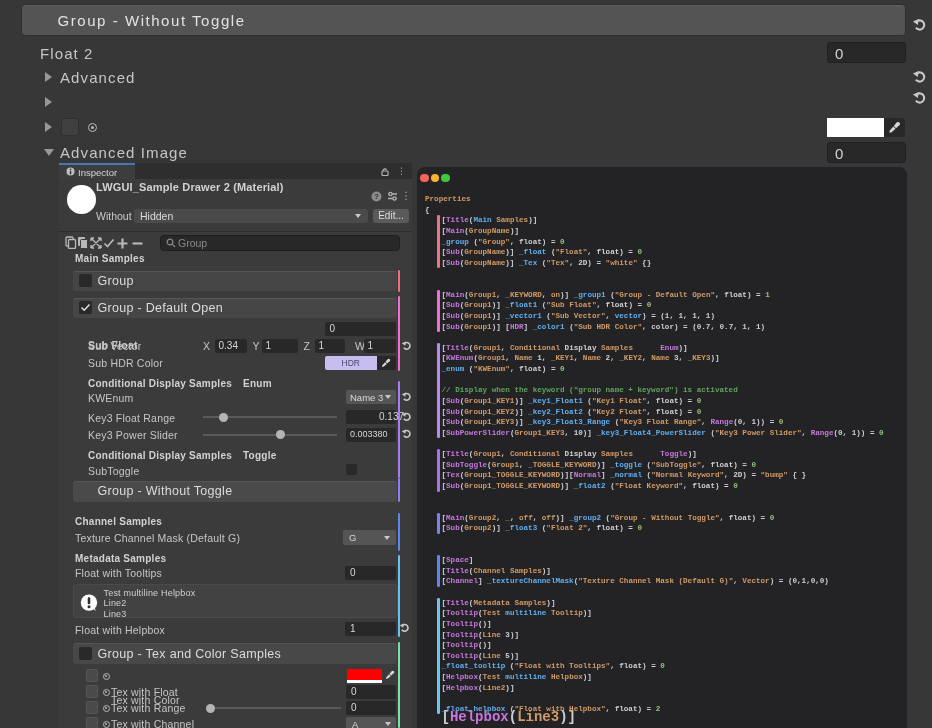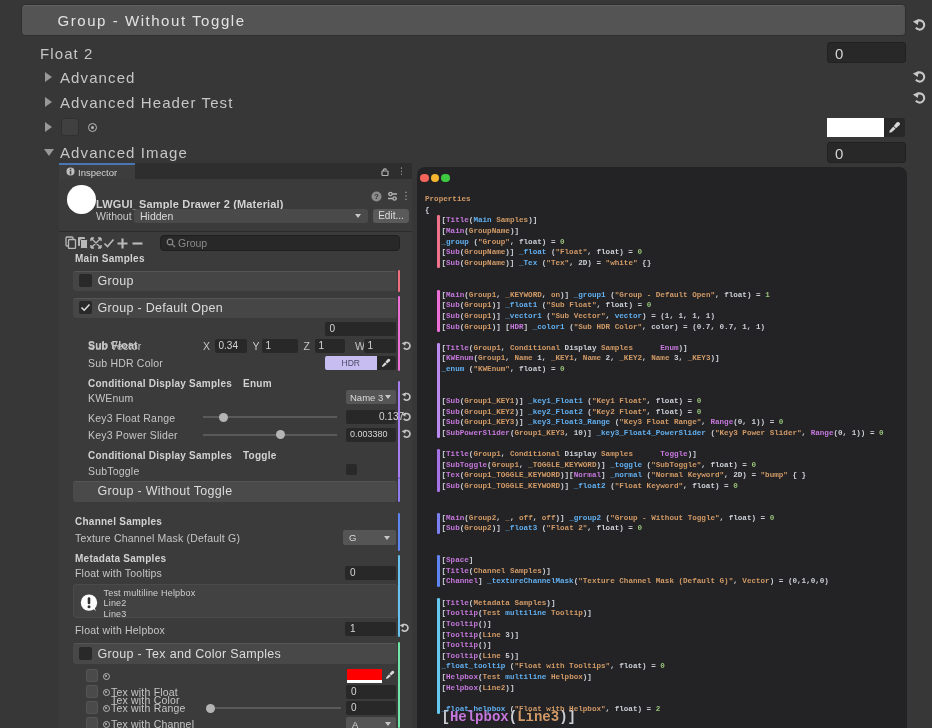--- a/index.html
+++ b/index.html
@@ -35,21 +35,20 @@
 <div class="fld" style="left:827px;top:42px;width:79px;height:21px;">
       <span style="position:absolute;left:7px;top:2px;font-size:15px;">0</span>
     </div>
 <div class="ab tri-r" style="left:45px;top:72px;"></div>
 <div class="ab" style="left:60px;top:69px;font-size:15px;letter-spacing:1.1px;color:#c6c6c6;">Advanced</div>
 <svg class="ab" style="left:912px;top:69px" width="15" height="15" viewBox="0 0 15 15">
       <path d="M4.2 4.9 A4.6 4.6 0 1 1 3.9 10.7" fill="none" stroke="#c8c8c8" stroke-width="2.1"></path>
       <path d="M0.9 4.4 L6.8 2.0 L5.8 8.0 Z" fill="#c8c8c8"></path>
     </svg>
 <div class="ab tri-r" style="left:45px;top:97px;"></div>
-<div class="ab" style="left:60px;top:94px;font-size:15px;letter-spacing:1.1px;color:#c6c6c6;">Advanced Header Test</div>
 <svg class="ab" style="left:912px;top:90px" width="15" height="15" viewBox="0 0 15 15">
       <path d="M4.2 4.9 A4.6 4.6 0 1 1 3.9 10.7" fill="none" stroke="#c8c8c8" stroke-width="2.1"></path>
       <path d="M0.9 4.4 L6.8 2.0 L5.8 8.0 Z" fill="#c8c8c8"></path>
     </svg>
 <div class="ab tri-r" style="left:45px;top:122px;"></div>
 <div class="ab" style="left:61px;top:118px;width:18px;height:18px;background:#404040;border:1px solid #303030;border-radius:3px;box-sizing:border-box;"></div>
 <div class="ab" style="left:88px;top:123px;width:9px;height:9px;border:1.4px solid #b9b9b9;border-radius:50%;box-sizing:border-box;"></div>
 <div class="ab" style="left:91px;top:126px;width:3px;height:3px;background:#b9b9b9;border-radius:50%;"></div>
 <div class="ab" style="left:827px;top:118px;width:57px;height:19px;background:#ffffff;"></div>
 <div class="ab" style="left:884px;top:118px;width:21px;height:19px;background:#282828;border-radius:0 3px 3px 0;"></div>
@@ -71,21 +70,21 @@
           <rect x="3.8" y="1.7" width="1.5" height="1.5" fill="#3d3d3d"></rect>
           <rect x="3.8" y="3.9" width="1.5" height="3.5" fill="#3d3d3d"></rect>
         </svg>
         <div class="ab" style="left:19px;top:3.5px;font-size:9.5px;color:#d4d4d4;">Inspector</div>
         <svg class="ab" style="left:321px;top:4px" width="10" height="10" viewBox="0 0 10 10">
           <rect x="2" y="4" width="6" height="4.5" rx="0.8" fill="none" stroke="#b4b4b4" stroke-width="1.2"></rect>
           <path d="M3.4 4 V2.8 A1.8 1.8 0 0 1 6.6 2.8" fill="none" stroke="#b4b4b4" stroke-width="1.2"></path>
         </svg>
         <div class="ab" style="left:338px;top:3px;color:#b4b4b4;font-size:9px;letter-spacing:0;">⋮</div>
         <div class="ab" style="left:8px;top:22px;width:28.5px;height:28.5px;border-radius:50%;background:#ffffff;"></div>
-        <div class="ab" style="left:37px;top:35px;font-size:11px;letter-spacing:0.15px;font-weight:bold;color:#d2d2d2;">LWGUI_Sample Drawer 2 (Material)</div>
+        <div class="ab" style="left:37px;top:18px;font-size:11px;letter-spacing:0.15px;font-weight:bold;color:#d2d2d2;">LWGUI_Sample Drawer 2 (Material)</div>
         <svg class="ab" style="left:312px;top:28px" width="11" height="11" viewBox="0 0 11 11">
           <circle cx="5.5" cy="5.5" r="5" fill="#8c8c8c"></circle>
           <text x="5.5" y="8.3" font-size="8" font-weight="bold" text-anchor="middle" fill="#333">?</text>
         </svg>
         <svg class="ab" style="left:328px;top:28px" width="11" height="11" viewBox="0 0 11 11">
           <path d="M1 3 H10 M1 7.5 H10" stroke="#b4b4b4" stroke-width="1.3"></path>
           <circle cx="3.5" cy="3" r="1.6" fill="#3b3b3b" stroke="#b4b4b4" stroke-width="1.2"></circle>
           <circle cx="7.5" cy="7.5" r="1.6" fill="#3b3b3b" stroke="#b4b4b4" stroke-width="1.2"></circle>
         </svg>
         <div class="ab" style="left:342px;top:27px;color:#b4b4b4;font-size:10px;">⋮</div>
@@ -290,20 +289,21 @@
         <div class="ab" style="left:24.5px;top:69.6px;font-family:'Liberation Mono',monospace;font-size:7.6px;font-weight:bold;line-height:10.62px;white-space:pre;"><span style="color:#61afef">_group</span><span style="color:#ccd0d6"> (</span><span style="color:#d19a66">"Group"</span><span style="color:#ccd0d6">, </span><span style="color:#ccd0d6">float</span><span style="color:#ccd0d6">) = </span><span style="color:#98c379">0</span></div>
         <div class="ab" style="left:24.5px;top:80.2px;font-family:'Liberation Mono',monospace;font-size:7.6px;font-weight:bold;line-height:10.62px;white-space:pre;"><span style="color:#ccd0d6">[</span><span style="color:#c678dd">Sub</span><span style="color:#ccd0d6">(</span><span style="color:#d19a66">GroupName</span><span style="color:#ccd0d6">)] </span><span style="color:#61afef">_float</span><span style="color:#ccd0d6"> (</span><span style="color:#d19a66">"Float"</span><span style="color:#ccd0d6">, float) = </span><span style="color:#98c379">0</span></div>
         <div class="ab" style="left:24.5px;top:90.8px;font-family:'Liberation Mono',monospace;font-size:7.6px;font-weight:bold;line-height:10.62px;white-space:pre;"><span style="color:#ccd0d6">[</span><span style="color:#c678dd">Sub</span><span style="color:#ccd0d6">(</span><span style="color:#d19a66">GroupName</span><span style="color:#ccd0d6">)] </span><span style="color:#61afef">_Tex</span><span style="color:#ccd0d6"> (</span><span style="color:#d19a66">"Tex"</span><span style="color:#ccd0d6">, 2D) = </span><span style="color:#d19a66">"white"</span><span style="color:#ccd0d6"> {}</span></div>
         <div class="ab" style="left:24.5px;top:122.7px;font-family:'Liberation Mono',monospace;font-size:7.6px;font-weight:bold;line-height:10.62px;white-space:pre;"><span style="color:#ccd0d6">[</span><span style="color:#c678dd">Main</span><span style="color:#ccd0d6">(</span><span style="color:#d19a66">Group1</span><span style="color:#ccd0d6">, </span><span style="color:#d19a66">_KEYWORD</span><span style="color:#ccd0d6">, </span><span style="color:#d19a66">on</span><span style="color:#ccd0d6">)] </span><span style="color:#61afef">_group1</span><span style="color:#ccd0d6"> (</span><span style="color:#d19a66">"Group - Default Open"</span><span style="color:#ccd0d6">, float) = </span><span style="color:#98c379">1</span></div>
         <div class="ab" style="left:24.5px;top:133.3px;font-family:'Liberation Mono',monospace;font-size:7.6px;font-weight:bold;line-height:10.62px;white-space:pre;"><span style="color:#ccd0d6">[</span><span style="color:#c678dd">Sub</span><span style="color:#ccd0d6">(</span><span style="color:#d19a66">Group1</span><span style="color:#ccd0d6">)] </span><span style="color:#61afef">_float1</span><span style="color:#ccd0d6"> (</span><span style="color:#d19a66">"Sub Float"</span><span style="color:#ccd0d6">, float) = </span><span style="color:#98c379">0</span></div>
         <div class="ab" style="left:24.5px;top:143.9px;font-family:'Liberation Mono',monospace;font-size:7.6px;font-weight:bold;line-height:10.62px;white-space:pre;"><span style="color:#ccd0d6">[</span><span style="color:#c678dd">Sub</span><span style="color:#ccd0d6">(</span><span style="color:#d19a66">Group1</span><span style="color:#ccd0d6">)] </span><span style="color:#61afef">_vector1</span><span style="color:#ccd0d6"> (</span><span style="color:#d19a66">"Sub Vector"</span><span style="color:#ccd0d6">, </span><span style="color:#61afef">vector</span><span style="color:#ccd0d6">) = (1, 1, 1, 1)</span></div>
         <div class="ab" style="left:24.5px;top:154.5px;font-family:'Liberation Mono',monospace;font-size:7.6px;font-weight:bold;line-height:10.62px;white-space:pre;"><span style="color:#ccd0d6">[</span><span style="color:#c678dd">Sub</span><span style="color:#ccd0d6">(</span><span style="color:#d19a66">Group1</span><span style="color:#ccd0d6">)] [</span><span style="color:#c678dd">HDR</span><span style="color:#ccd0d6">] </span><span style="color:#61afef">_color1</span><span style="color:#ccd0d6"> (</span><span style="color:#d19a66">"Sub HDR Color"</span><span style="color:#ccd0d6">, color) = (0.7, 0.7, 1, 1)</span></div>
         <div class="ab" style="left:24.5px;top:175.8px;font-family:'Liberation Mono',monospace;font-size:7.6px;font-weight:bold;line-height:10.62px;white-space:pre;"><span style="color:#ccd0d6">[</span><span style="color:#c678dd">Title</span><span style="color:#ccd0d6">(</span><span style="color:#d19a66">Group1</span><span style="color:#ccd0d6">, </span><span style="color:#d19a66">Conditional</span><span style="color:#ccd0d6"> Display </span><span style="color:#d19a66">Samples</span><span style="color:#ccd0d6">      </span><span style="color:#c678dd">Enum</span><span style="color:#ccd0d6">)]</span></div>
         <div class="ab" style="left:24.5px;top:186.4px;font-family:'Liberation Mono',monospace;font-size:7.6px;font-weight:bold;line-height:10.62px;white-space:pre;"><span style="color:#ccd0d6">[</span><span style="color:#c678dd">KWEnum</span><span style="color:#ccd0d6">(</span><span style="color:#d19a66">Group1</span><span style="color:#ccd0d6">, </span><span style="color:#d19a66">Name</span><span style="color:#ccd0d6"> 1, </span><span style="color:#d19a66">_KEY1</span><span style="color:#ccd0d6">, </span><span style="color:#d19a66">Name</span><span style="color:#ccd0d6"> 2, </span><span style="color:#d19a66">_KEY2</span><span style="color:#ccd0d6">, </span><span style="color:#d19a66">Name</span><span style="color:#ccd0d6"> 3, </span><span style="color:#d19a66">_KEY3</span><span style="color:#ccd0d6">)]</span></div>
         <div class="ab" style="left:24.5px;top:197.0px;font-family:'Liberation Mono',monospace;font-size:7.6px;font-weight:bold;line-height:10.62px;white-space:pre;"><span style="color:#61afef">_enum</span><span style="color:#ccd0d6"> (</span><span style="color:#d19a66">"KWEnum"</span><span style="color:#ccd0d6">, float) = </span><span style="color:#98c379">0</span></div>
+        <div class="ab" style="left:24.5px;top:218.2px;font-family:'Liberation Mono',monospace;font-size:7.6px;font-weight:bold;line-height:10.62px;white-space:pre;"><span style="color:#5fa55a">// Display when the keyword ("group name + keyword") is activated</span></div>
         <div class="ab" style="left:24.5px;top:228.9px;font-family:'Liberation Mono',monospace;font-size:7.6px;font-weight:bold;line-height:10.62px;white-space:pre;"><span style="color:#ccd0d6">[</span><span style="color:#c678dd">Sub</span><span style="color:#ccd0d6">(</span><span style="color:#d19a66">Group1_KEY1</span><span style="color:#ccd0d6">)] </span><span style="color:#61afef">_key1_Float1</span><span style="color:#ccd0d6"> (</span><span style="color:#d19a66">"Key1 Float"</span><span style="color:#ccd0d6">, float) = </span><span style="color:#98c379">0</span></div>
         <div class="ab" style="left:24.5px;top:239.5px;font-family:'Liberation Mono',monospace;font-size:7.6px;font-weight:bold;line-height:10.62px;white-space:pre;"><span style="color:#ccd0d6">[</span><span style="color:#c678dd">Sub</span><span style="color:#ccd0d6">(</span><span style="color:#d19a66">Group1_KEY2</span><span style="color:#ccd0d6">)] </span><span style="color:#61afef">_key2_Float2</span><span style="color:#ccd0d6"> (</span><span style="color:#d19a66">"Key2 Float"</span><span style="color:#ccd0d6">, float) = </span><span style="color:#98c379">0</span></div>
         <div class="ab" style="left:24.5px;top:250.1px;font-family:'Liberation Mono',monospace;font-size:7.6px;font-weight:bold;line-height:10.62px;white-space:pre;"><span style="color:#ccd0d6">[</span><span style="color:#c678dd">Sub</span><span style="color:#ccd0d6">(</span><span style="color:#d19a66">Group1_KEY3</span><span style="color:#ccd0d6">)] </span><span style="color:#61afef">_key3_Float3_Range</span><span style="color:#ccd0d6"> (</span><span style="color:#d19a66">"Key3 Float Range"</span><span style="color:#ccd0d6">, </span><span style="color:#c678dd">Range</span><span style="color:#ccd0d6">(0, 1)) = </span><span style="color:#98c379">0</span></div>
         <div class="ab" style="left:24.5px;top:260.7px;font-family:'Liberation Mono',monospace;font-size:7.6px;font-weight:bold;line-height:10.62px;white-space:pre;"><span style="color:#ccd0d6">[</span><span style="color:#c678dd">SubPowerSlider</span><span style="color:#ccd0d6">(</span><span style="color:#d19a66">Group1_KEY3</span><span style="color:#ccd0d6">, 10)] </span><span style="color:#61afef">_key3_Float4_PowerSlider</span><span style="color:#ccd0d6"> (</span><span style="color:#d19a66">"Key3 Power Slider"</span><span style="color:#ccd0d6">, </span><span style="color:#c678dd">Range</span><span style="color:#ccd0d6">(0, 1)) = </span><span style="color:#98c379">0</span></div>
         <div class="ab" style="left:24.5px;top:282.0px;font-family:'Liberation Mono',monospace;font-size:7.6px;font-weight:bold;line-height:10.62px;white-space:pre;"><span style="color:#ccd0d6">[</span><span style="color:#c678dd">Title</span><span style="color:#ccd0d6">(</span><span style="color:#d19a66">Group1</span><span style="color:#ccd0d6">, </span><span style="color:#d19a66">Conditional</span><span style="color:#ccd0d6"> Display </span><span style="color:#d19a66">Samples</span><span style="color:#ccd0d6">      </span><span style="color:#c678dd">Toggle</span><span style="color:#ccd0d6">)]</span></div>
         <div class="ab" style="left:24.5px;top:292.6px;font-family:'Liberation Mono',monospace;font-size:7.6px;font-weight:bold;line-height:10.62px;white-space:pre;"><span style="color:#ccd0d6">[</span><span style="color:#c678dd">SubToggle</span><span style="color:#ccd0d6">(</span><span style="color:#d19a66">Group1</span><span style="color:#ccd0d6">, </span><span style="color:#d19a66">_TOGGLE_KEYWORD</span><span style="color:#ccd0d6">)] </span><span style="color:#61afef">_toggle</span><span style="color:#ccd0d6"> (</span><span style="color:#d19a66">"SubToggle"</span><span style="color:#ccd0d6">, float) = </span><span style="color:#98c379">0</span></div>
         <div class="ab" style="left:24.5px;top:303.2px;font-family:'Liberation Mono',monospace;font-size:7.6px;font-weight:bold;line-height:10.62px;white-space:pre;"><span style="color:#ccd0d6">[</span><span style="color:#c678dd">Tex</span><span style="color:#ccd0d6">(</span><span style="color:#d19a66">Group1_TOGGLE_KEYWORD</span><span style="color:#ccd0d6">)][</span><span style="color:#c678dd">Normal</span><span style="color:#ccd0d6">] </span><span style="color:#61afef">_normal</span><span style="color:#ccd0d6"> (</span><span style="color:#d19a66">"Normal Keyword"</span><span style="color:#ccd0d6">, 2D) = </span><span style="color:#d19a66">"bump"</span><span style="color:#ccd0d6"> { }</span></div>
         <div class="ab" style="left:24.5px;top:313.8px;font-family:'Liberation Mono',monospace;font-size:7.6px;font-weight:bold;line-height:10.62px;white-space:pre;"><span style="color:#ccd0d6">[</span><span style="color:#c678dd">Sub</span><span style="color:#ccd0d6">(</span><span style="color:#d19a66">Group1_TOGGLE_KEYWORD</span><span style="color:#ccd0d6">)] </span><span style="color:#61afef">_float2</span><span style="color:#ccd0d6"> (</span><span style="color:#d19a66">"Float Keyword"</span><span style="color:#ccd0d6">, float) = </span><span style="color:#98c379">0</span></div>
         <div class="ab" style="left:24.5px;top:345.7px;font-family:'Liberation Mono',monospace;font-size:7.6px;font-weight:bold;line-height:10.62px;white-space:pre;"><span style="color:#ccd0d6">[</span><span style="color:#c678dd">Main</span><span style="color:#ccd0d6">(</span><span style="color:#d19a66">Group2</span><span style="color:#ccd0d6">, </span><span style="color:#d19a66">_</span><span style="color:#ccd0d6">, </span><span style="color:#d19a66">off</span><span style="color:#ccd0d6">, </span><span style="color:#d19a66">off</span><span style="color:#ccd0d6">)] </span><span style="color:#61afef">_group2</span><span style="color:#ccd0d6"> (</span><span style="color:#d19a66">"Group - Without Toggle"</span><span style="color:#ccd0d6">, float) = </span><span style="color:#98c379">0</span></div>
         <div class="ab" style="left:24.5px;top:356.3px;font-family:'Liberation Mono',monospace;font-size:7.6px;font-weight:bold;line-height:10.62px;white-space:pre;"><span style="color:#ccd0d6">[</span><span style="color:#c678dd">Sub</span><span style="color:#ccd0d6">(</span><span style="color:#d19a66">Group2</span><span style="color:#ccd0d6">)] </span><span style="color:#61afef">_float3</span><span style="color:#ccd0d6"> (</span><span style="color:#d19a66">"Float 2"</span><span style="color:#ccd0d6">, float) = </span><span style="color:#98c379">0</span></div>

